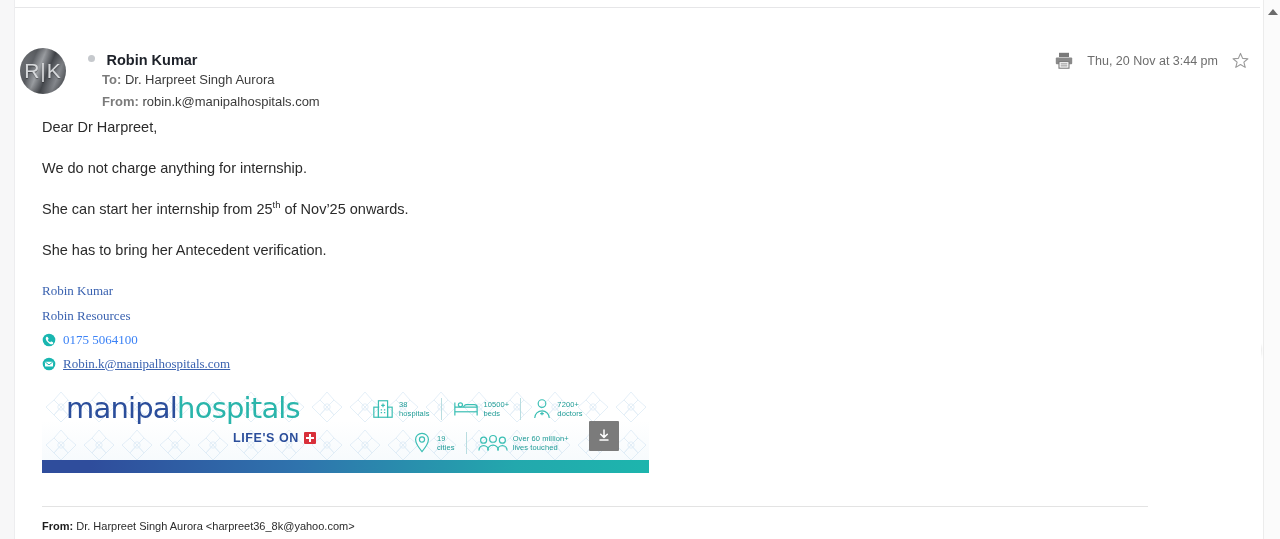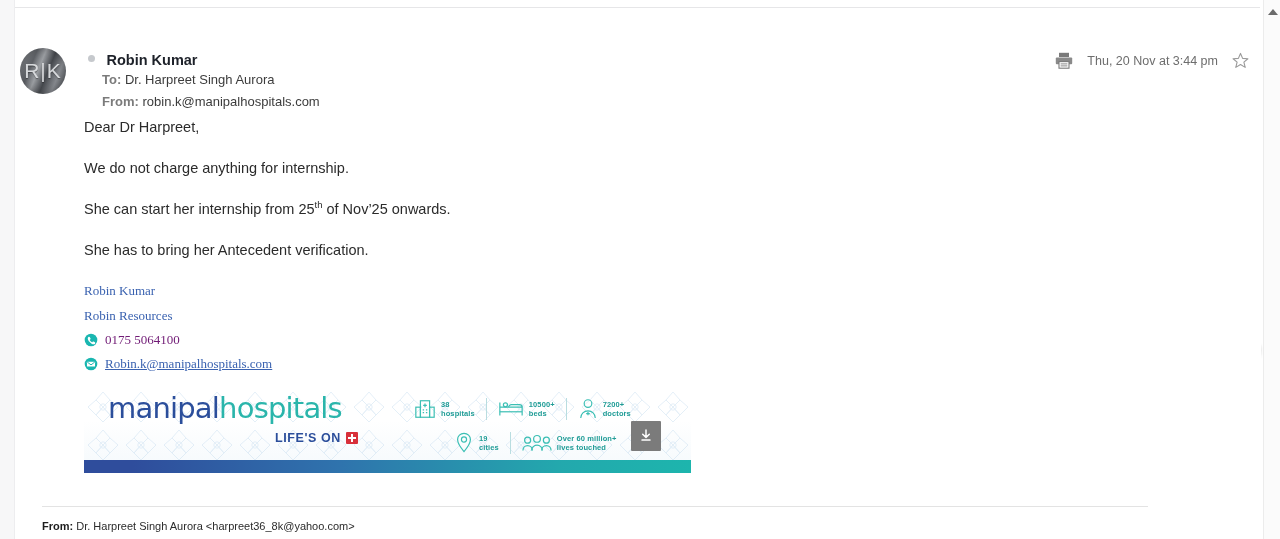--- a/index.html
+++ b/index.html
@@ -149,21 +149,20 @@
     color: #6d6d6d;
     white-space: nowrap;
   }
   .star-icon { width: 17px; height: 17px; display:block; }
 
   
   .msg-body {
     position: absolute;
     left: 26px; top: 110px;
     width: 1150px;
-    margin-left: 42px;
   }
   .para {
     font-size: 14.5px;
     color: #2b2b2b;
     line-height: 1.35;
     margin: 0 0 21px 0;
     font-family: "Liberation Sans", sans-serif;
   }
   .para sup { font-size: 9.5px; vertical-align: super; }
 
@@ -180,21 +179,21 @@
     display: flex;
     align-items: center;
     gap: 7px;
     margin: 1px 0 3px 0;
   }
   .sig-contact .glyph {
     width: 14px; height: 14px;
     flex: 0 0 14px;
     display: block;
   }
-  .sig-contact .txt { font-size: 13px; color: #701a75; }
+  .sig-contact .txt { font-size: 13px; color: #3b82f6; }
   .sig-contact a.txt {
     color: #3a62b0;
     text-decoration: underline;
   }
 
   
   .banner {
     position: relative;
     margin-top: 14px;
     width: 607px;
@@ -267,21 +266,21 @@
   }
   .stat-row.row2 { padding-left: 40px; }
   .stat {
     display: flex;
     align-items: center;
     gap: 5px;
   }
   .stat .sicon { display:block; }
   .stat .slabel {
     font-size: 7.5px;
-    font-weight: bold;
+    font-weight: normal;
     line-height: 1.25;
     color: #1f9c96;
     letter-spacing: 0.1px;
     white-space: nowrap;
   }
   .stat-sep {
     width: 1px; height: 22px;
     background: #b9dde0;
     margin: 0 11px;
   }

